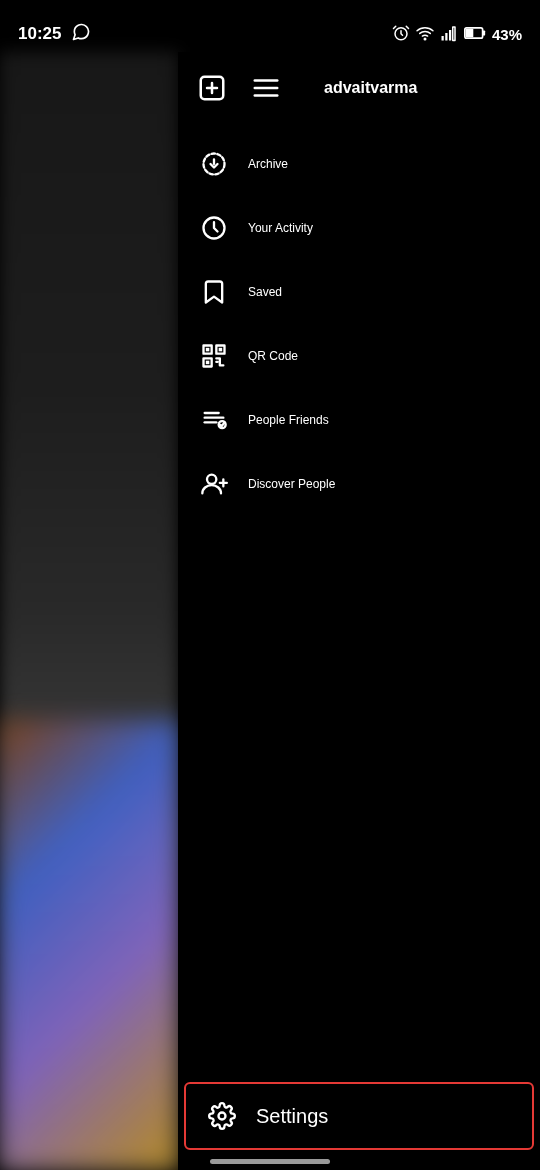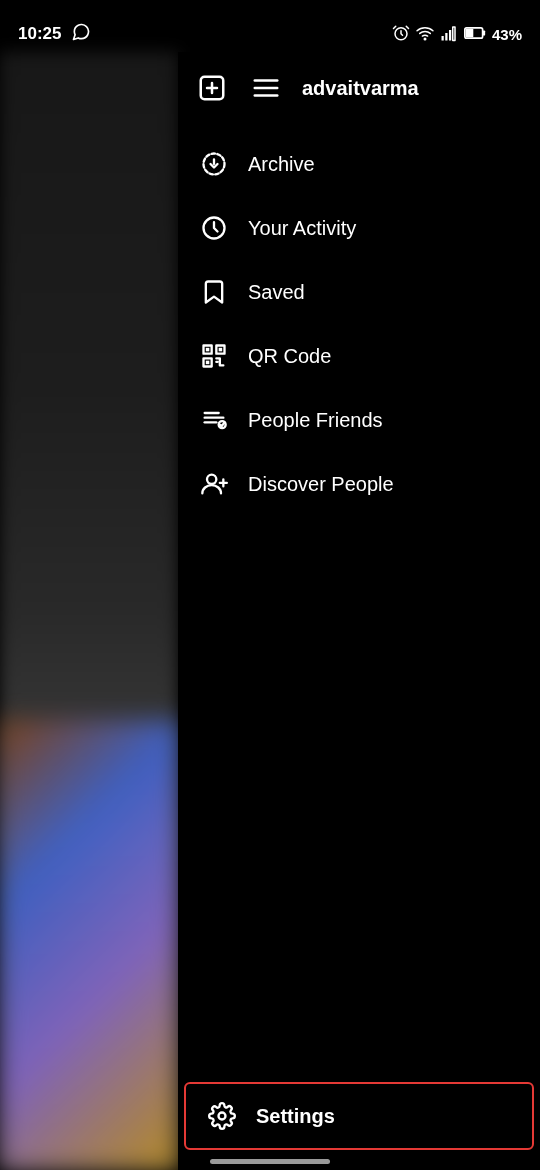--- a/index.html
+++ b/index.html
@@ -112,24 +112,24 @@
 
     .header-icon-menu {
       width: 36px;
       height: 36px;
       display: flex;
       align-items: center;
       justify-content: center;
     }
 
     .username-text {
-      font-size: 20px;
+      font-size: 16px;
       font-weight: 700;
       color: #fff;
-      margin-left: 0;
+      margin-left: 22px;
     }
 
     
     .menu-list {
       flex: 1;
       padding: 10px 0;
     }
 
     .menu-item {
       display: flex;
@@ -142,21 +142,21 @@
     .menu-icon {
       width: 32px;
       height: 32px;
       display: flex;
       align-items: center;
       justify-content: center;
       flex-shrink: 0;
     }
 
     .menu-label {
-      font-size: 20px;
+      font-size: 12px;
       font-weight: 400;
       color: #fff;
     }
 
     
     .settings-bar {
       border: 2.5px solid #e53935;
       margin: 0 6px 20px 6px;
       border-radius: 6px;
       display: flex;
@@ -170,21 +170,21 @@
       width: 32px;
       height: 32px;
       display: flex;
       align-items: center;
       justify-content: center;
       flex-shrink: 0;
     }
 
     .settings-label {
       font-size: 20px;
-      font-weight: 700;
+      font-weight: 400;
       color: #fff;
     }
 
     
     .home-indicator {
       position: absolute;
       bottom: 6px;
       left: 50%;
       transform: translateX(-50%);
       width: 120px;

